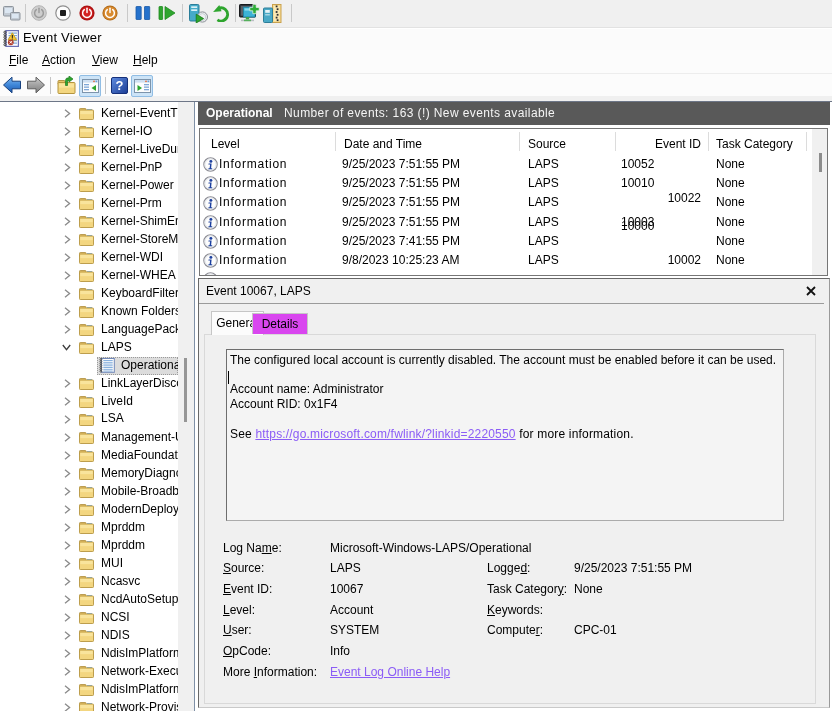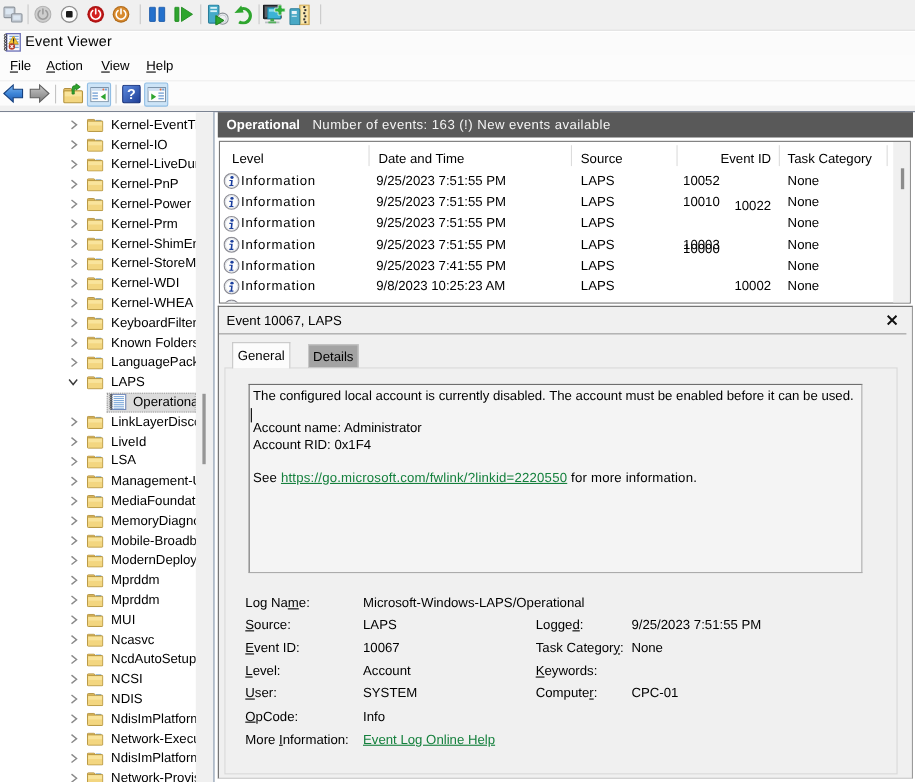--- a/index.html
+++ b/index.html
@@ -1,19 +1,19 @@
 <!DOCTYPE html>
 <html><head><meta charset="utf-8">
 <style>
 *{margin:0;padding:0;box-sizing:border-box}
 html,body{width:832px;height:711px;overflow:hidden}
 body{position:relative;font-family:"Liberation Sans",sans-serif;font-size:12px;color:#000;background:#fff}
 .abs{position:absolute}
 u{text-decoration:underline;text-underline-offset:1px}
-.lnk{color:#15803d;text-decoration:underline;text-underline-offset:1px}
+.lnk{color:#8b5cf6;text-decoration:underline;text-underline-offset:1px}
 </style></head><body>
 
 <div class="abs" style="left:0;top:0;width:832px;height:28px;background:#f0f0f0;border-bottom:1px solid #e2e2e2"></div>
 <div class="abs" style="left:25px;top:4px;width:1px;height:18px;background:#c9c9c9"></div>
 <div class="abs" style="left:127px;top:4px;width:1px;height:18px;background:#c9c9c9"></div>
 <div class="abs" style="left:182px;top:4px;width:1px;height:18px;background:#c9c9c9"></div>
 <div class="abs" style="left:235px;top:4px;width:1px;height:18px;background:#c9c9c9"></div>
 <div class="abs" style="left:291px;top:4px;width:1px;height:18px;background:#c9c9c9"></div>
 <svg class="abs" style="left:3px;top:5px" width="18" height="16" viewBox="0 0 18 16">
 <rect x="0.5" y="1.5" width="10" height="9.5" rx="1" fill="#c3cbd4" stroke="#8e959d" stroke-width="1"></rect>
@@ -567,21 +567,21 @@
 <div class="abs" style="left:516px;top:45.2px;height:19px;line-height:19px">None</div>
 <svg class="abs" style="left:3px;top:66.5px" width="15" height="15" viewBox="0 0 15 15">
 <circle cx="7.5" cy="7.5" r="6.7" fill="#fdfdfd" stroke="#8d8d95" stroke-width="1.1"></circle>
 <circle cx="7.5" cy="7.5" r="5.6" fill="none" stroke="#d7dce2" stroke-width="0.8"></circle>
 <ellipse cx="7.9" cy="4.4" rx="1.5" ry="1.3" fill="#1b3f9e"></ellipse>
 <path d="M5.6 6.6 L8.6 6.6 L8.1 11.2 L9.3 11.2 L9.1 12.2 L5.3 12.2 L5.5 11.2 L6.6 11.2 L7.1 7.6 L5.4 7.6 Z" fill="#1b3f9e"></path>
 </svg>
 <div class="abs" style="left:19px;top:64.4px;height:19px;line-height:19px;letter-spacing:0.75px">Information</div>
 <div class="abs" style="left:142px;top:64.4px;height:19px;line-height:19px">9/25/2023 7:51:55 PM</div>
 <div class="abs" style="left:328px;top:64.4px;height:19px;line-height:19px">LAPS</div>
-<div class="abs" style="left:421px;top:49px;width:80px;height:19px;line-height:19px;text-align:right">10022</div>
+<div class="abs" style="left:421px;top:60px;width:80px;height:19px;line-height:19px;text-align:right">10022</div>
 <div class="abs" style="left:516px;top:64.4px;height:19px;line-height:19px">None</div>
 <svg class="abs" style="left:3px;top:85.69999999999999px" width="15" height="15" viewBox="0 0 15 15">
 <circle cx="7.5" cy="7.5" r="6.7" fill="#fdfdfd" stroke="#8d8d95" stroke-width="1.1"></circle>
 <circle cx="7.5" cy="7.5" r="5.6" fill="none" stroke="#d7dce2" stroke-width="0.8"></circle>
 <ellipse cx="7.9" cy="4.4" rx="1.5" ry="1.3" fill="#1b3f9e"></ellipse>
 <path d="M5.6 6.6 L8.6 6.6 L8.1 11.2 L9.3 11.2 L9.1 12.2 L5.3 12.2 L5.5 11.2 L6.6 11.2 L7.1 7.6 L5.4 7.6 Z" fill="#1b3f9e"></path>
 </svg>
 <div class="abs" style="left:19px;top:83.6px;height:19px;line-height:19px;letter-spacing:0.75px">Information</div>
 <div class="abs" style="left:142px;top:83.6px;height:19px;line-height:19px">9/25/2023 7:51:55 PM</div>
 <div class="abs" style="left:328px;top:83.6px;height:19px;line-height:19px">LAPS</div>
@@ -619,21 +619,21 @@
 <div class="abs" style="left:619px;top:24px;width:2.5px;height:19px;background:#8c8c8c"></div>
 </div>
 <div class="abs" style="left:198px;top:278px;width:632px;height:430px;background:#f0f0f0;border:1px solid #686868;border-right-color:#9a9a9a;border-bottom-color:#c9c9c9"></div>
 <div class="abs" style="left:206px;top:283.5px;height:14px;line-height:14px">Event 10067, LAPS</div>
 <div class="abs" style="left:199px;top:303px;width:625px;height:1px;background:#9b9b9b"></div>
 <svg class="abs" style="left:806px;top:286px" width="10" height="10" viewBox="0 0 10 10">
 <path d="M1 1 L9 9 M9 1 L1 9" stroke="#111" stroke-width="1.8"></path>
 </svg>
 <div class="abs" style="left:204px;top:334px;width:612px;height:370px;background:#f0f0f0;border:1px solid #d9d9d9"></div>
 <div class="abs" style="left:211px;top:311px;width:53px;height:24px;background:#fcfcfc;border:1px solid #c6c6c6;border-bottom:none;text-align:center;line-height:22px">General</div>
-<div class="abs" style="left:280px;top:313px;width:46px;height:21px;background:#a3a3a3;border:1px solid #c6c6c6;border-bottom:none;text-align:center;line-height:20px">Details</div>
+<div class="abs" style="left:252px;top:313px;width:56px;height:21px;background:#d946ef;border:1px solid #c6c6c6;border-bottom:none;text-align:center;line-height:20px">Details</div>
 <div class="abs" style="left:226px;top:349px;width:558px;height:172px;background:#f4f4f4;border:1px solid;border-color:#6e6e6e #ababab #ababab #6e6e6e"></div>
 <div class="abs" style="left:230px;top:353px;width:550px;line-height:14.7px">The configured local account is currently disabled. The account must be enabled before it can be used.<br>&nbsp;<br>Account name: Administrator<br>Account RID: 0x1F4<br>&nbsp;<br><span style="letter-spacing:0.18px">See <span class="lnk">https://go.microsoft.com/fwlink/?linkid=2220550</span> for more information.</span></div>
 <div class="abs" style="left:227.5px;top:371px;width:1.5px;height:12.5px;background:#000"></div>
 <div class="abs" style="left:223px;top:540.5px;height:14px;line-height:14px">Log Na<u>m</u>e:</div>
 <div class="abs" style="left:330px;top:540.5px;height:14px;line-height:14px">Microsoft-Windows-LAPS/Operational</div>
 <div class="abs" style="left:223px;top:561.2px;height:14px;line-height:14px"><u>S</u>ource:</div>
 <div class="abs" style="left:330px;top:561.2px;height:14px;line-height:14px">LAPS</div>
 <div class="abs" style="left:487px;top:561.2px;height:14px;line-height:14px">Logge<u>d</u>:</div>
 <div class="abs" style="left:574px;top:561.2px;height:14px;line-height:14px">9/25/2023 7:51:55 PM</div>
 <div class="abs" style="left:223px;top:581.8px;height:14px;line-height:14px"><u>E</u>vent ID:</div>

